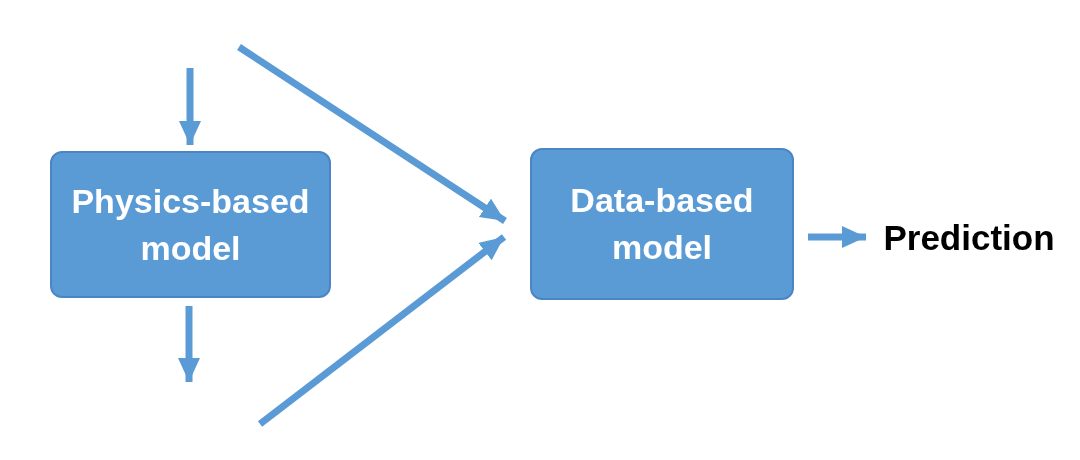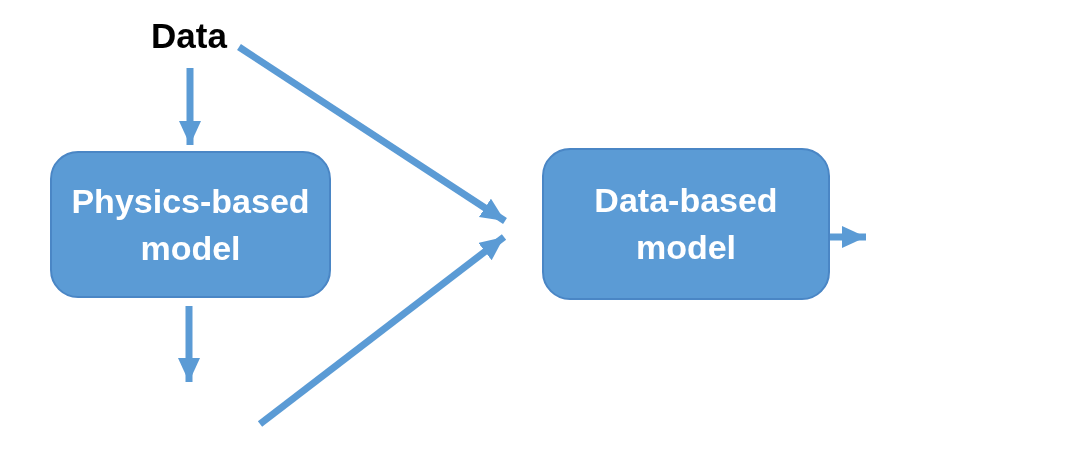--- a/index.html
+++ b/index.html
@@ -24,35 +24,35 @@
   .arrows line {
     stroke: var(--arrow, #5b9bd5);
     stroke-width: 7;
   }
   .arrowhead-path {
     fill: var(--arrow, #5b9bd5);
   }
   .node-box {
     position: absolute;
     box-sizing: border-box;
-    border-radius: 28px;
+    border-radius: 12px;
     background: var(--fill, #5b9bd5);
     border: 2px solid var(--edge, #4a86c5);
     color: var(--nodetext, #ffffff);
     display: flex;
     align-items: center;
     justify-content: center;
     text-align: center;
     font-weight: bold;
     font-size: 34px;
     line-height: 1.38;
     padding: 0 8px;
   }
   .box-physics { left: 50px;  top: 151px; width: 281px; height: 147px; }
-  .box-data    { left: 542px; top: 148px; width: 288px; height: 152px; }
+  .box-data    { left: 530px; top: 148px; width: 264px; height: 152px; }
   .text-label {
     position: absolute;
     transform: translate(-50%, -50%);
     font-weight: bold;
     font-size: 35px;
     color: var(--labelc, #000000);
     white-space: nowrap;
   }
   .label-data       { left: 189px; top: 36px;  }
   .label-output     { left: 186px; top: 422px; }
@@ -69,25 +69,25 @@
         <path class="arrowhead-path" d="M0,0 L24,11 L0,22 Z"></path>
       </marker>
     </defs>
     <line x1="190" y1="68" x2="190" y2="145" marker-end="url(#ah)"></line>
     <line x1="239" y1="47" x2="505" y2="221" marker-end="url(#ah)"></line>
     <line x1="189" y1="306" x2="189" y2="382" marker-end="url(#ah)"></line>
     <line x1="260" y1="424" x2="504" y2="237" marker-end="url(#ah)"></line>
     <line x1="808" y1="237" x2="866" y2="237" marker-end="url(#ah)"></line>
   </svg>
 
-  <div class="text-label label-data">Data</div>
 
   <div class="node-box box-physics">
     <span>Physics-based model</span>
   </div>
 
   <div class="node-box box-data">
     <span>Data-based model</span>
   </div>
 
 
+  <div class="text-label label-prediction">Prediction</div>
 
 </div>
 
 </body></html>

